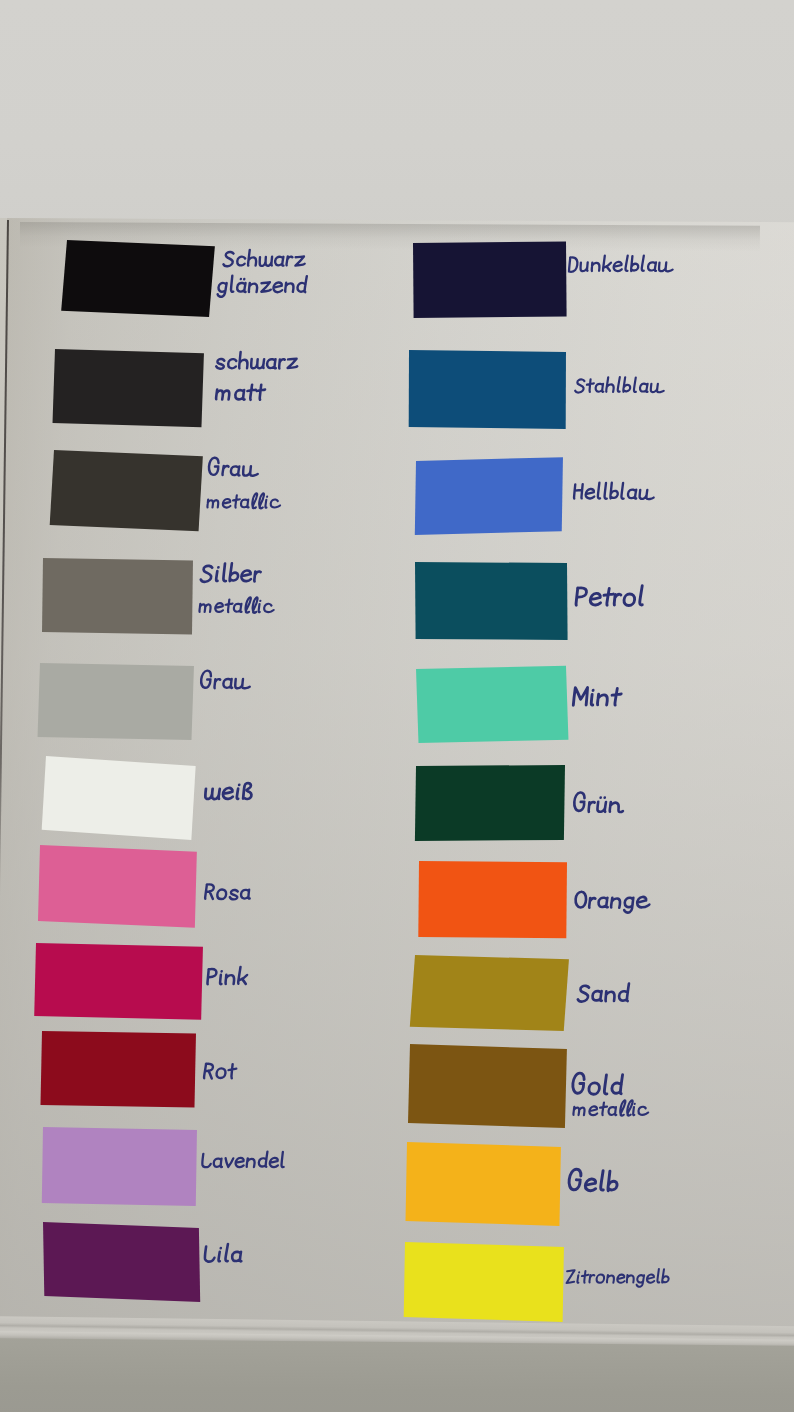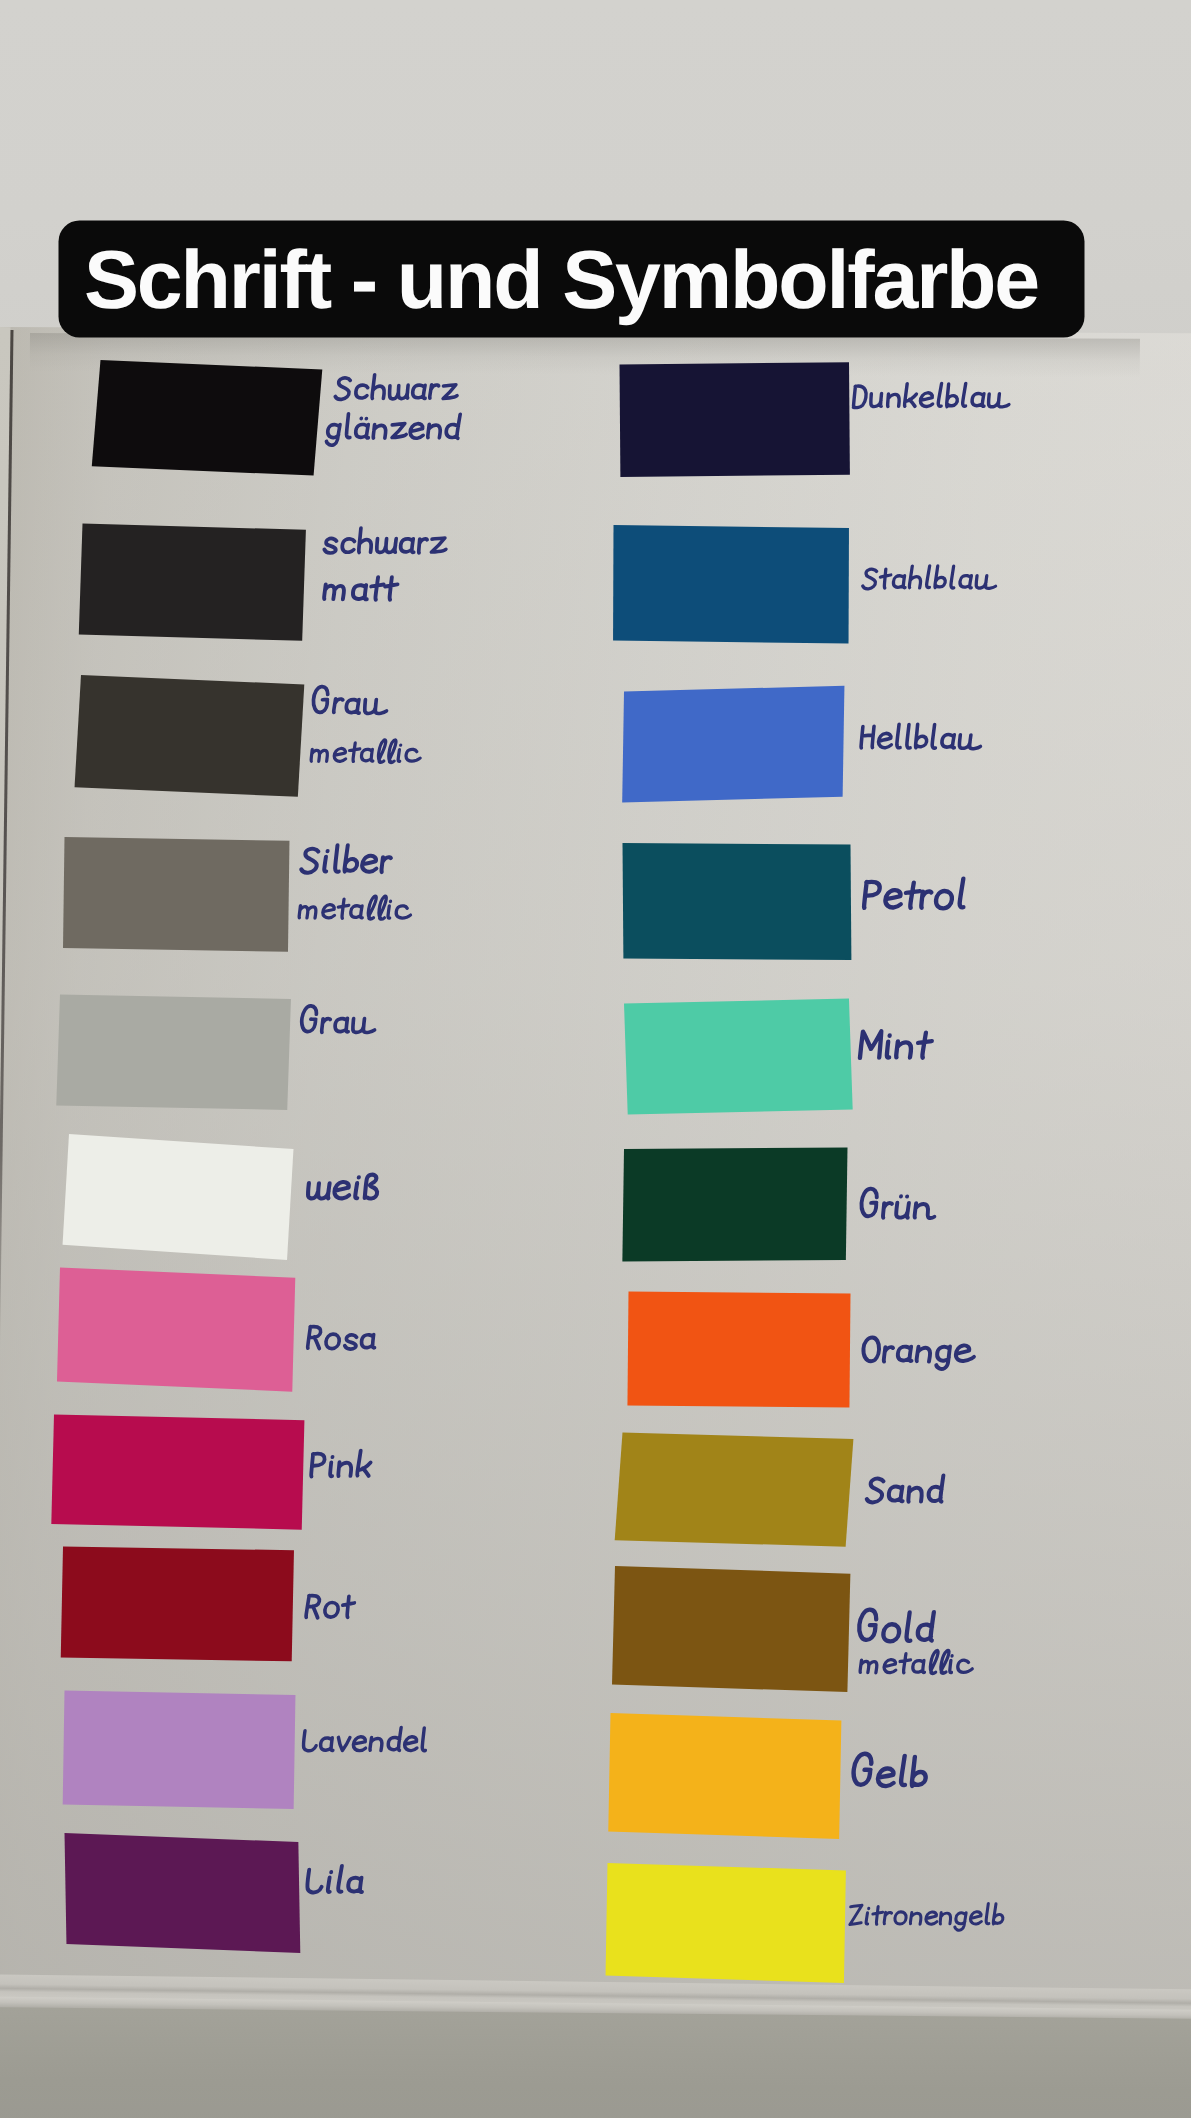--- a/index.html
+++ b/index.html
@@ -55,21 +55,20 @@
   <div class="wall-top"></div>
   <div class="paper">
     <div class="paper-grad"></div>
   </div>
   <div class="paper-edge2"></div>
   <div class="paper-edge"></div>
   <div class="fold"></div>
   <div class="fold2"></div>
   <div class="wall-bottom"></div>
   <div class="title-shadow"></div>
-  <div class="title">Schrift - und Symbolfarbe</div>
   <div class="sw gl" style="left:67.3px;top:240.1px;width:148.0px;height:70.7px;background:#0e0c0d;transform:matrix(0.9991,0.0426,-0.0820,0.9966,0,0);transform-origin:0 0"></div>
   <div class="lbl" style="left:219.5px;top:244.6px"><svg class="hw" viewBox="-30 -230 1000.8 330" width="88.82" height="29.29">
         <g class="ink" stroke-width="27">
           <g transform="skewX(-6)">
             <path d="M108,-133.0 C94,-152.4 56,-158.2 36,-142.7 C14,-127.2 20,-100.0 46,-88.0 C72,-76.0 102,-66.0 108,-46.0 C114,-20.0 92,5.7 58,9.5 C34,12.3 16,1.9 8,-12.0" transform="translate(0.0,-0.2) rotate(0.3,50,-50)"></path>
             <path d="M104,-78.0 C90,-98.0 58,-103.9 36,-90.0 C12,-74.0 12,-24.0 36,-8.0 C58,5.7 90,0.0 104,-18.0" transform="translate(141.5,-0.2) rotate(0.0,50,-50)"></path>
             <path d="M16,-173.7 C16,-127.2 14,-54.0 14,-24.0 C14,-4.0 16,1.9 18,3.8 M15,-56.0 C28,-80.0 56,-94.0 78,-86.0 C98,-78.0 102,-54.0 102,-32.0 C102,-12.0 101,-2.0 101,3.8" transform="translate(270.6,-1.6) rotate(0.1,50,-50)"></path>
             <path d="M8,-96.0 C8,-62.0 8,-26.0 14,-10.0 C20,3.8 38,7.6 54,0.0 C66,-6.0 72,-22.0 74,-42.0 M74,-96.0 C74,-62.0 74,-28.0 80,-12.0 C86,3.8 104,7.6 120,0.0 C134,-7.0 142,-26.0 144,-46.0 M144,-96.0 C143,-58.0 142,-26.0 143,-10.0 C144,0.0 146,1.9 148,1.9" transform="translate(404.0,1.5) rotate(-1.8,50,-50)"></path>
             <path d="M100,-96.0 C98,-62.0 97,-28.0 98,-12.0 C99,0.0 104,4.8 113,2.8 M98,-80.0 C84,-96.0 50,-101.9 30,-88.0 C8,-72.0 8,-24.0 30,-8.0 C50,5.7 82,0.0 98,-20.0" transform="translate(573.1,-2.0) rotate(1.4,50,-50)"></path>
             <path d="M14,-96.0 C14,-60.0 12,-22.0 13,-8.0 C14,1.9 15,3.8 16,3.8 M14,-62.0 C24,-86.0 40,-98.0 56,-96.0 C62,-95.0 66,-93.0 68,-90.0" transform="translate(707.0,-2.3) rotate(2.1,50,-50)"></path>

